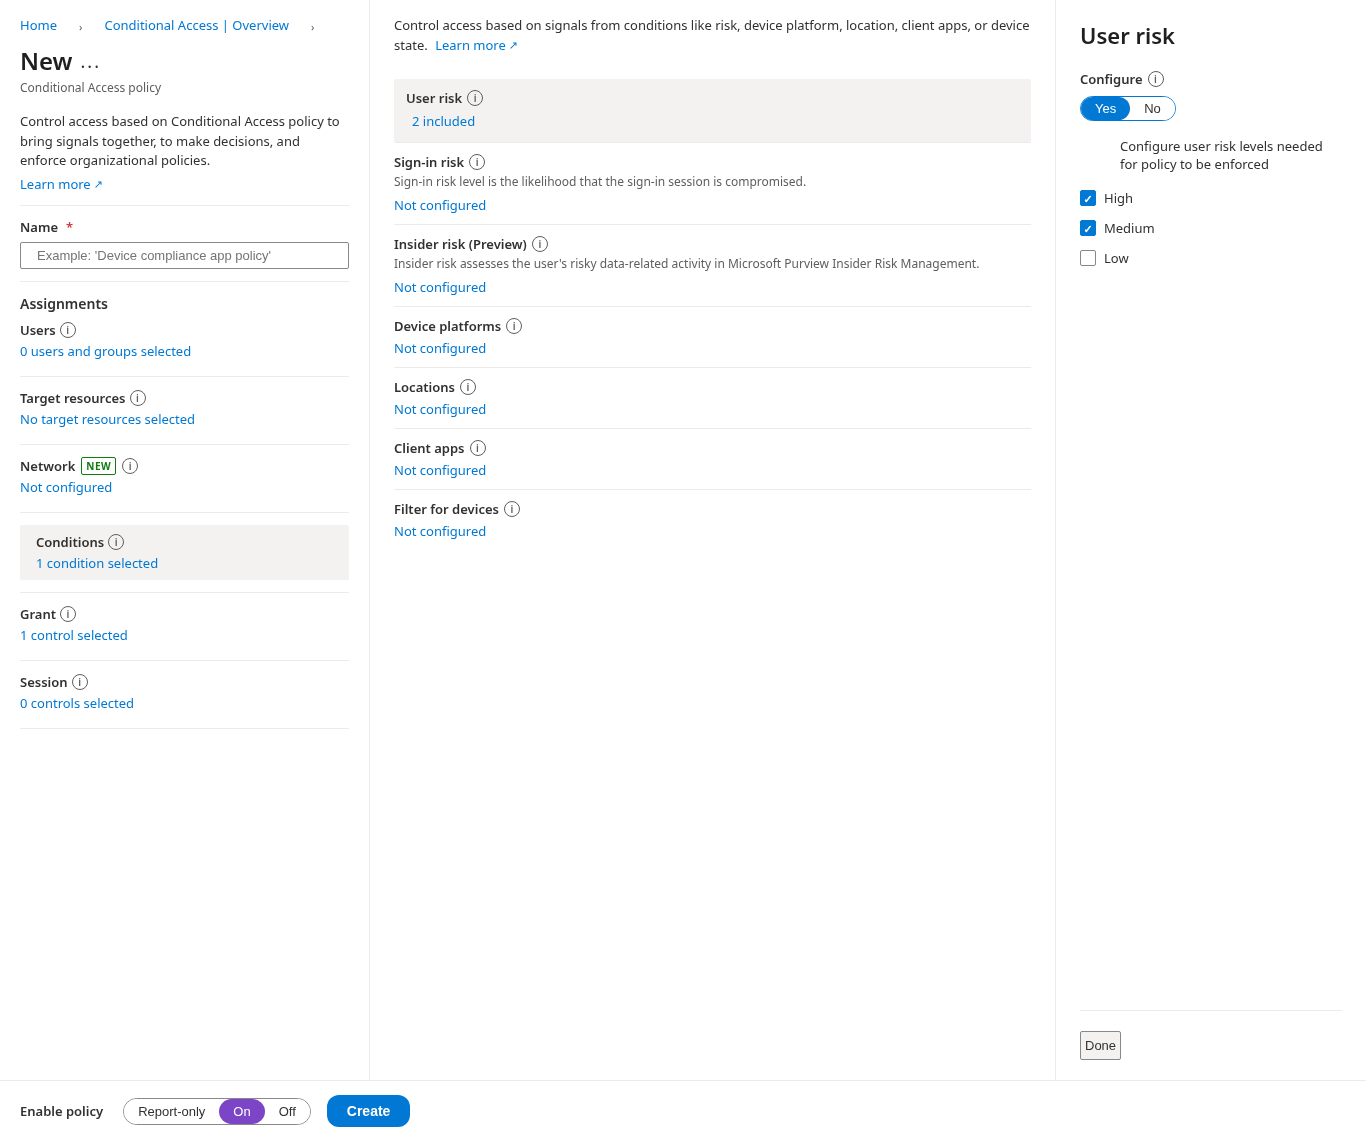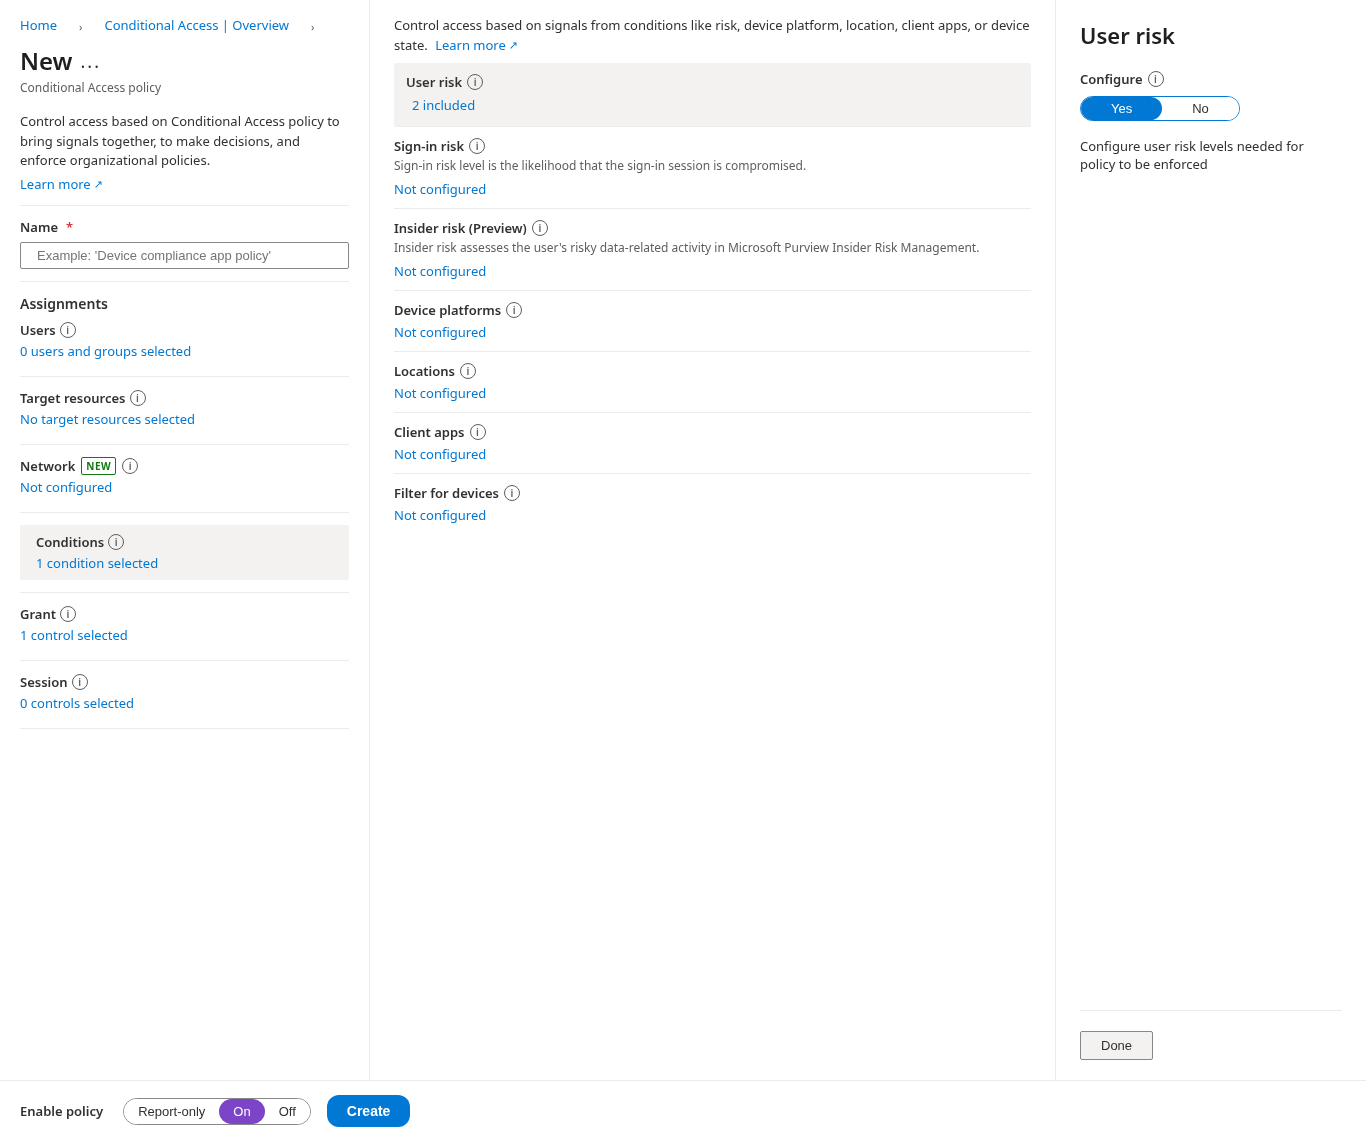--- a/index.html
+++ b/index.html
@@ -169,21 +169,21 @@
       font-size: 18px;
       color: #323130;
       cursor: pointer;
       letter-spacing: 2px;
     }
     
     .middle-description {
       font-size: 13px;
       color: #323130;
       line-height: 1.5;
-      margin-bottom: 8px;
+      margin-bottom: 24px;
     }
     .condition-item {
       padding: 10px 0;
       border-bottom: 1px solid #edebe9;
     }
     .condition-item:last-child { border-bottom: none; }
     .condition-title {
       font-size: 13px;
       font-weight: 600;
       color: #323130;
@@ -236,38 +236,39 @@
     .toggle-group {
       display: flex;
       align-items: center;
       border: 1.5px solid #0078d4;
       border-radius: 20px;
       overflow: hidden;
       width: fit-content;
       margin-bottom: 16px;
     }
     .toggle-option {
-      padding: 4px 30px;
+      padding: 4px 14px;
       font-size: 13px;
       cursor: pointer;
       background: #fff;
       color: #323130;
       border: none;
       outline: none;
     }
     .toggle-option.active {
       background: #0078d4;
       color: #fff;
       border-radius: 18px;
     }
     .configure-description {
       font-size: 13px;
       color: #323130;
       margin-bottom: 16px;
       line-height: 1.4;
+      margin-left: 40px;
     }
     .checkbox-item {
       display: flex;
       align-items: center;
       gap: 8px;
       margin-bottom: 12px;
     }
     .checkbox-box {
       width: 16px;
       height: 16px;
@@ -337,21 +338,21 @@
       padding: 8px 20px;
       font-size: 14px;
       font-weight: 600;
       cursor: pointer;
     }
     .done-btn {
       background: #f3f2f1;
       color: #323130;
       border: 1px solid #8a8886;
       border-radius: 2px;
-      padding: 6px 20px;
+      padding: 6px 4px;
       font-size: 13px;
       cursor: pointer;
       margin-top: auto;
       align-self: flex-start;
     }
     .right-done-area {
       margin-top: auto;
       padding-top: 20px;
       border-top: 1px solid #edebe9;
     }
@@ -544,20 +545,34 @@
       <span class="info-icon">i</span>
     </div>
 
     <div class="toggle-group">
       <button class="toggle-option active">Yes</button>
       <button class="toggle-option">No</button>
     </div>
 
     <p class="configure-description">Configure user risk levels needed for policy to be enforced</p>
 
+    <div>
+      <div class="checkbox-item">
+        <div class="checkbox-box checked"></div>
+        <span class="checkbox-label">High</span>
+      </div>
+      <div class="checkbox-item">
+        <div class="checkbox-box checked"></div>
+        <span class="checkbox-label">Medium</span>
+      </div>
+      <div class="checkbox-item">
+        <div class="checkbox-box"></div>
+        <span class="checkbox-label">Low</span>
+      </div>
+    </div>
 
     <div class="right-done-area">
       <button class="done-btn">Done</button>
     </div>
   </div>
 </div>
 
 <div class="bottom-bar">
   <span class="enable-label">Enable policy</span>
   <div class="policy-toggle">

